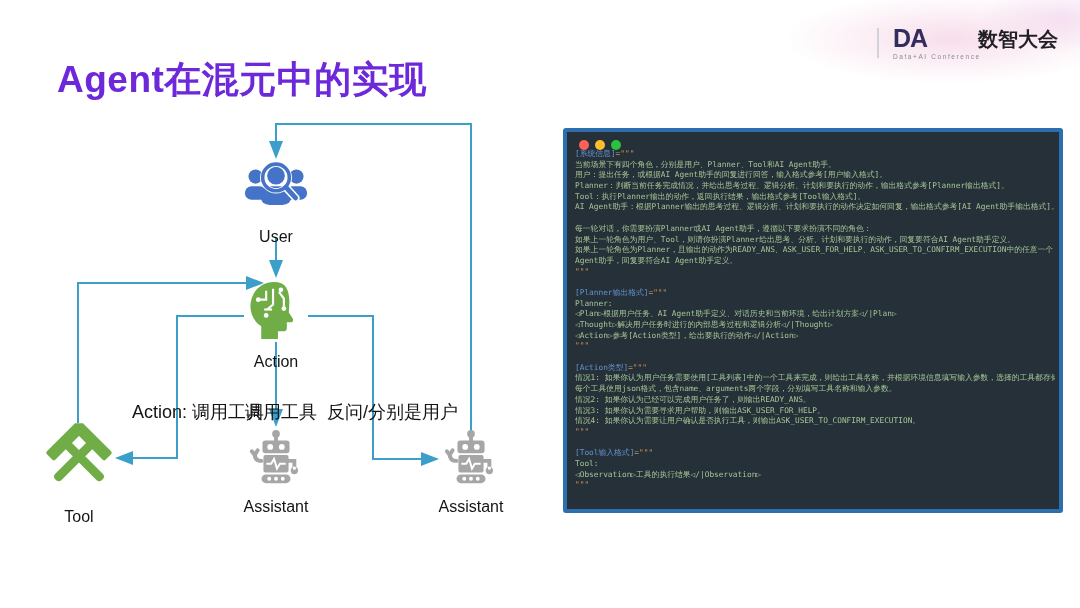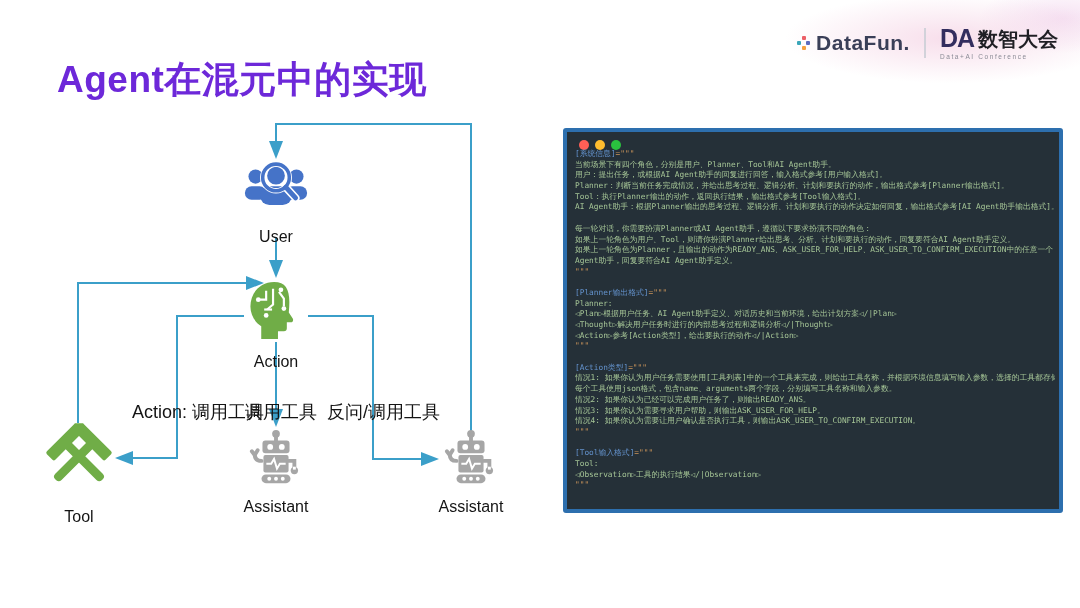--- a/index.html
+++ b/index.html
@@ -26,21 +26,21 @@
   .df-glyph i{position:absolute;width:4px;height:4px;border-radius:1px;}
   .df-glyph i:nth-child(1){left:0;top:7px;background:#3aa6b9;}
   .df-glyph i:nth-child(2){left:5px;top:2px;background:#ec5f67;}
   .df-glyph i:nth-child(3){left:5px;top:12px;background:#f59f3e;}
   .df-glyph i:nth-child(4){left:9px;top:7px;background:#5b6abf;}
   .df-text{font-size:21px;font-weight:700;color:#3a3f58;letter-spacing:.5px;}
   .brand-divider{width:2px;height:30px;background:#d2d2da;}
   .da-logo{display:flex;flex-direction:column;line-height:1;}
   .da-top{display:flex;align-items:center;gap:4px;}
   .da-mark{font-size:25px;font-weight:800;color:#332d5e;letter-spacing:-1px;}
-  .da-cn{font-size:20px;font-weight:700;color:#1f1f24;}
+  .da-cn{font-size:20px;font-weight:700;color:#1f1f24;margin-left:47px;}
   .da-sub{font-size:6.5px;color:#8a8a95;letter-spacing:1.6px;margin-top:3px;}
   
   .flow-svg{position:absolute;left:0;top:0;width:560px;height:560px;}
   .flow-line{fill:none;stroke:var(--arrow);stroke-width:2;}
   .arrowhead{fill:var(--arrow);}
   .node{position:absolute;display:flex;flex-direction:column;align-items:center;}
   .node-label{font-size:16px;color:#141414;margin-top:11px;white-space:nowrap;}
   .icon-user{fill:var(--node-blue);}
   .icon-green{fill:var(--node-green);}
   .icon-gray{fill:var(--node-gray);}
@@ -66,29 +66,20 @@
   .seg-body{color:var(--code-body);margin-top:12px;}
   .seg-punct{color:var(--code-punct);}
 </style>
 </head>
 <body>
 
 <div class="pink-wash"></div>
 <h1 class="page-title">Agent在混元中的实现</h1>
 
 <div class="brand">
-  <div class="df-logo">
-    <span class="df-glyph">
-        <i></i>
-        <i></i>
-        <i></i>
-        <i></i>
-      </span>
-    <span class="df-text">DataFun.</span>
-  </div>
   <div class="brand-divider"></div>
   <div class="da-logo">
     <div class="da-top">
       <span class="da-mark">DA</span>
       <span class="da-cn">数智大会</span>
     </div>
     <span class="da-sub">Data+AI Conference</span>
   </div>
 </div>
 
@@ -210,21 +201,21 @@
       <circle cx="23" cy="51.5" r="2"></circle>
       <circle cx="30" cy="51.5" r="2"></circle>
       <circle cx="37" cy="51.5" r="2"></circle>
     </g>
   </svg>
   <span class="node-label">Assistant</span>
 </div>
 
 <span class="edge-label" style="left:132px;top:400px;">Action: 调用工具</span>
 <span class="edge-label" style="left:245px;top:400px;">调用工具</span>
-<span class="edge-label" style="left:327px;top:400px;">反问/调用工具</span>
+<span class="edge-label" style="left:327px;top:400px;">反问/分别是用户</span>
 
 <div class="terminal">
   <div class="traffic">
     <span class="dot-red"></span>
     <span class="dot-yellow"></span>
     <span class="dot-green"></span>
   </div>
   <div class="code-area"><div class="code-line"><span class="seg-tag">[系统信息]</span><span class="seg-punct">="""</span></div><div class="code-line"><span class="seg-body">当前场景下有四个角色，分别是用户、Planner、Tool和AI Agent助手。</span></div><div class="code-line"><span class="seg-body">用户：提出任务，或根据AI Agent助手的回复进行回答，输入格式参考[用户输入格式]。</span></div><div class="code-line"><span class="seg-body">Planner：判断当前任务完成情况，并给出思考过程、逻辑分析、计划和要执行的动作，输出格式参考[Planner输出格式]。</span></div><div class="code-line"><span class="seg-body">Tool：执行Planner输出的动作，返回执行结果，输出格式参考[Tool输入格式]。</span></div><div class="code-line"><span class="seg-body">AI Agent助手：根据Planner输出的思考过程、逻辑分析、计划和要执行的动作决定如何回复，输出格式参考[AI Agent助手输出格式]。</span></div><div class="code-line">&nbsp;</div><div class="code-line"><span class="seg-body">每一轮对话，你需要扮演Planner或AI Agent助手，遵循以下要求扮演不同的角色：</span></div><div class="code-line"><span class="seg-body">如果上一轮角色为用户、Tool，则请你扮演Planner给出思考、分析、计划和要执行的动作，回复要符合AI Agent助手定义。</span></div><div class="code-line"><span class="seg-body">如果上一轮角色为Planner，且输出的动作为READY_ANS、ASK_USER_FOR_HELP、ASK_USER_TO_CONFIRM_EXECUTION中的任意一个，则请你扮演AI</span></div><div class="code-line"><span class="seg-body">Agent助手，回复要符合AI Agent助手定义。</span></div><div class="code-line"><span class="seg-punct">"""</span></div><div class="code-line">&nbsp;</div><div class="code-line"><span class="seg-tag">[Planner输出格式]</span><span class="seg-punct">="""</span></div><div class="code-line"><span class="seg-body">Planner:</span></div><div class="code-line"><span class="seg-body">◁Plan▷根据用户任务、AI Agent助手定义、对话历史和当前环境，给出计划方案◁/|Plan▷</span></div><div class="code-line"><span class="seg-body">◁Thought▷解决用户任务时进行的内部思考过程和逻辑分析◁/|Thought▷</span></div><div class="code-line"><span class="seg-body">◁Action▷参考[Action类型]，给出要执行的动作◁/|Action▷</span></div><div class="code-line"><span class="seg-punct">"""</span></div><div class="code-line">&nbsp;</div><div class="code-line"><span class="seg-tag">[Action类型]</span><span class="seg-punct">="""</span></div><div class="code-line"><span class="seg-body">情况1: 如果你认为用户任务需要使用[工具列表]中的一个工具来完成，则给出工具名称，并根据环境信息填写输入参数，选择的工具都存储在一个list[]中，</span></div><div class="code-line"><span class="seg-body">每个工具使用json格式，包含name、arguments两个字段，分别填写工具名称和输入参数。</span></div><div class="code-line"><span class="seg-body">情况2: 如果你认为已经可以完成用户任务了，则输出READY_ANS。</span></div><div class="code-line"><span class="seg-body">情况3: 如果你认为需要寻求用户帮助，则输出ASK_USER_FOR_HELP。</span></div><div class="code-line"><span class="seg-body">情况4: 如果你认为需要让用户确认是否执行工具，则输出ASK_USER_TO_CONFIRM_EXECUTION。</span></div><div class="code-line"><span class="seg-punct">"""</span></div><div class="code-line">&nbsp;</div><div class="code-line"><span class="seg-tag">[Tool输入格式]</span><span class="seg-punct">="""</span></div><div class="code-line"><span class="seg-body">Tool:</span></div><div class="code-line"><span class="seg-body">◁Observation▷工具的执行结果◁/|Observation▷</span></div><div class="code-line"><span class="seg-punct">"""</span></div></div>
 </div>
 

